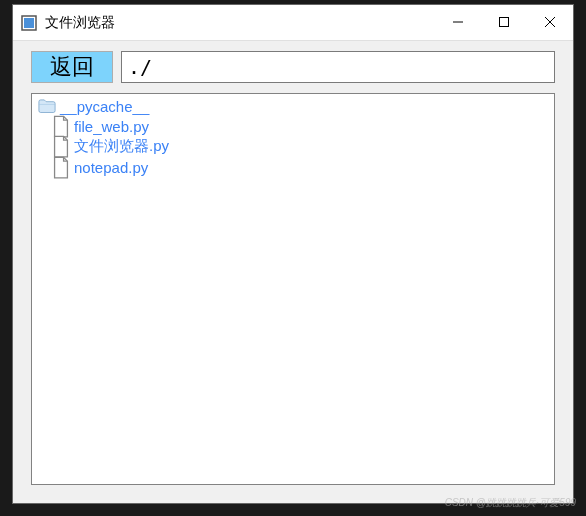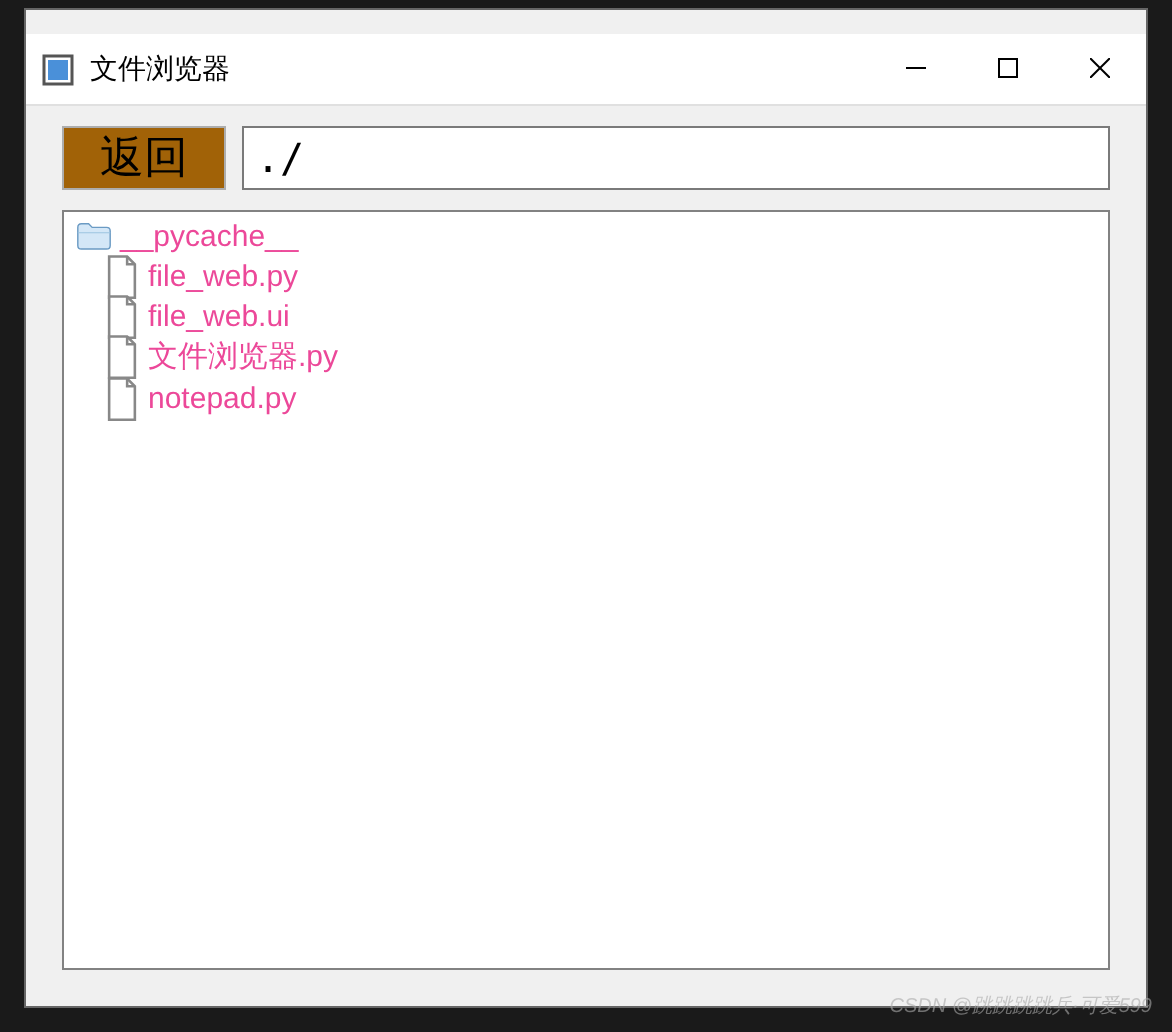--- a/index.html
+++ b/index.html
@@ -25,21 +25,20 @@
       display: flex;
       flex-direction: column;
     }
     .titlebar {
       height: 36px;
       background: #ffffff;
       display: flex;
       align-items: center;
       padding-left: 8px;
       border-bottom: 1px solid #e0e0e0;
-      margin-top: 12px;
     }
     .titlebar-icon {
       width: 16px;
       height: 16px;
       margin-right: 8px;
       display: inline-flex;
     }
     .titlebar-title {
       flex: 1;
       font-size: 14px;
@@ -63,21 +62,21 @@
       width: 10px;
       height: 10px;
     }
     .toolbar {
       display: flex;
       padding: 10px 18px 6px 18px;
       gap: 8px;
       align-items: stretch;
     }
     .back-btn {
-      background: #a16207;
+      background: #7dd3fc;
       border: 1px solid #adadad;
       font-size: 22px;
       padding: 2px 18px;
       cursor: pointer;
       font-family: "SimSun", serif;
       line-height: 1.2;
     }
     .path-input {
       flex: 1;
       border: 1px solid #7a7a7a;
@@ -108,21 +107,21 @@
     .file-icon {
       width: 18px;
       height: 18px;
       display: inline-flex;
       align-items: center;
       justify-content: center;
       flex-shrink: 0;
     }
     .file-label {
       font-size: 15px;
-      color: #ec4899;
+      color: #3b82f6;
       white-space: nowrap;
     }
     .watermark {
       position: absolute;
       bottom: 6px;
       right: 10px;
       font-size: 10px;
       color: #aaa;
       opacity: 0.6;
       font-style: italic;
@@ -191,37 +190,28 @@
         </span>
         <span class="file-label">file_web.py</span>
       </div>
       <div class="file-item indented">
         <span class="file-icon">
           <svg viewBox="0 0 14 18">
             <path d="M2 1 L9 1 L12 4 L12 17 L2 17 Z" fill="#ffffff" stroke="#888" stroke-width="1"></path>
             <path d="M9 1 L9 4 L12 4" fill="none" stroke="#888" stroke-width="1"></path>
           </svg>
         </span>
-        <span class="file-label">file_web.ui</span>
+        <span class="file-label">文件浏览器.py</span>
       </div>
       <div class="file-item indented">
         <span class="file-icon">
           <svg viewBox="0 0 14 18">
             <path d="M2 1 L9 1 L12 4 L12 17 L2 17 Z" fill="#ffffff" stroke="#888" stroke-width="1"></path>
             <path d="M9 1 L9 4 L12 4" fill="none" stroke="#888" stroke-width="1"></path>
           </svg>
         </span>
-        <span class="file-label">文件浏览器.py</span>
-      </div>
-      <div class="file-item indented">
-        <span class="file-icon">
-          <svg viewBox="0 0 14 18">
-            <path d="M2 1 L9 1 L12 4 L12 17 L2 17 Z" fill="#ffffff" stroke="#888" stroke-width="1"></path>
-            <path d="M9 1 L9 4 L12 4" fill="none" stroke="#888" stroke-width="1"></path>
-          </svg>
-        </span>
         <span class="file-label">notepad.py</span>
       </div>
     </div>
 
 </div>
 
 <span class="watermark">CSDN @跳跳跳跳兵·可爱599</span>
 
 </body></html>

